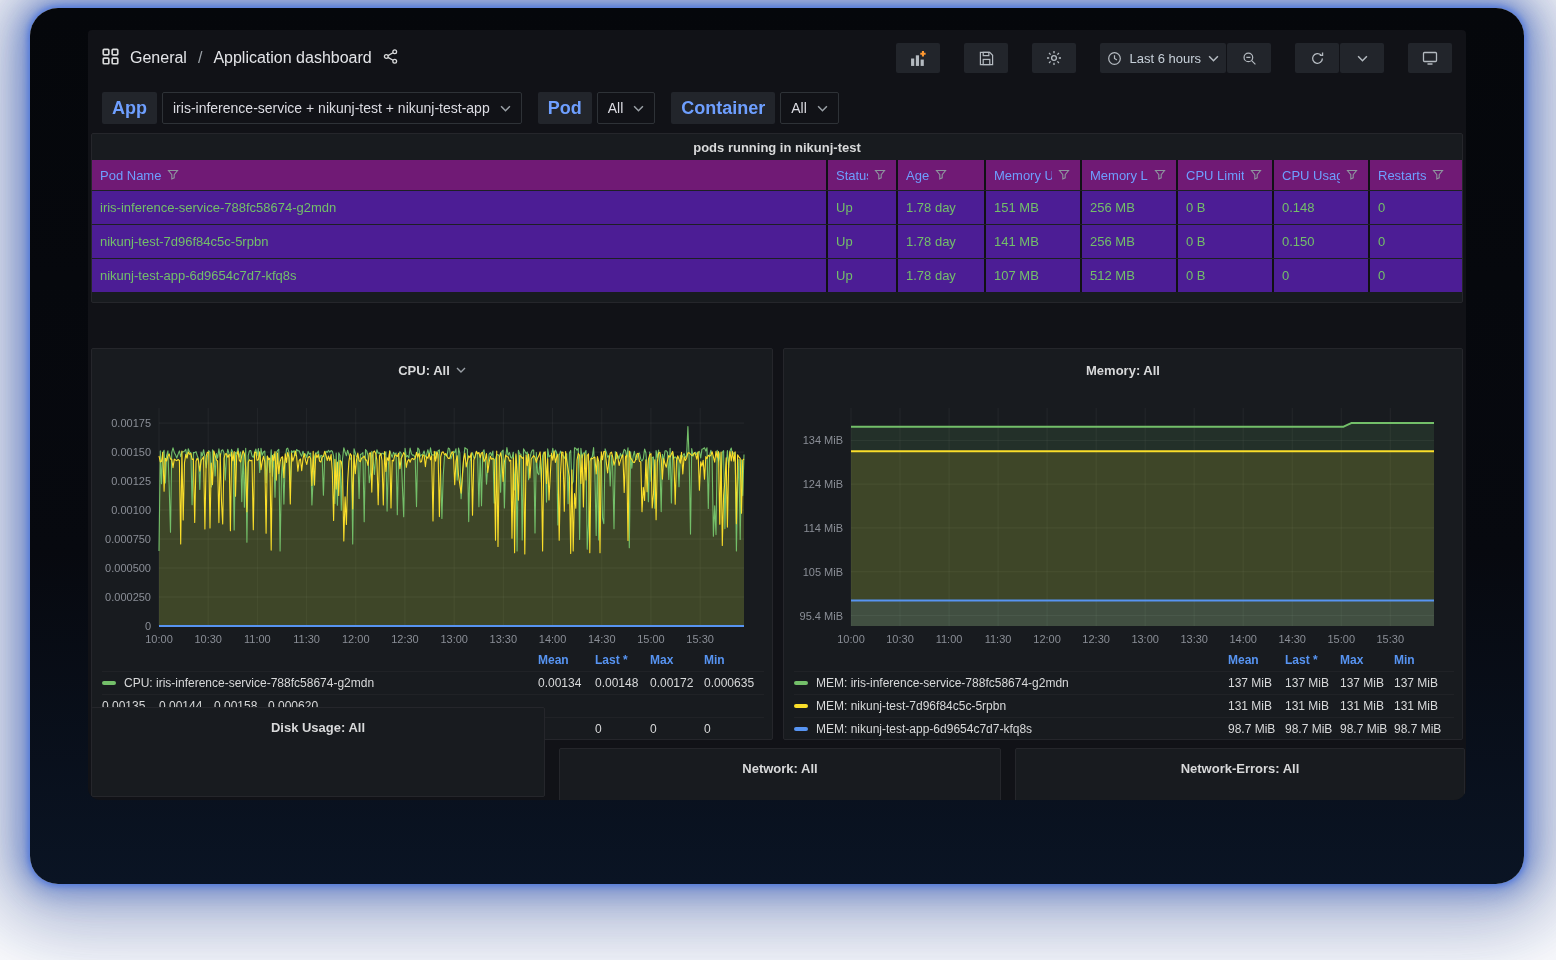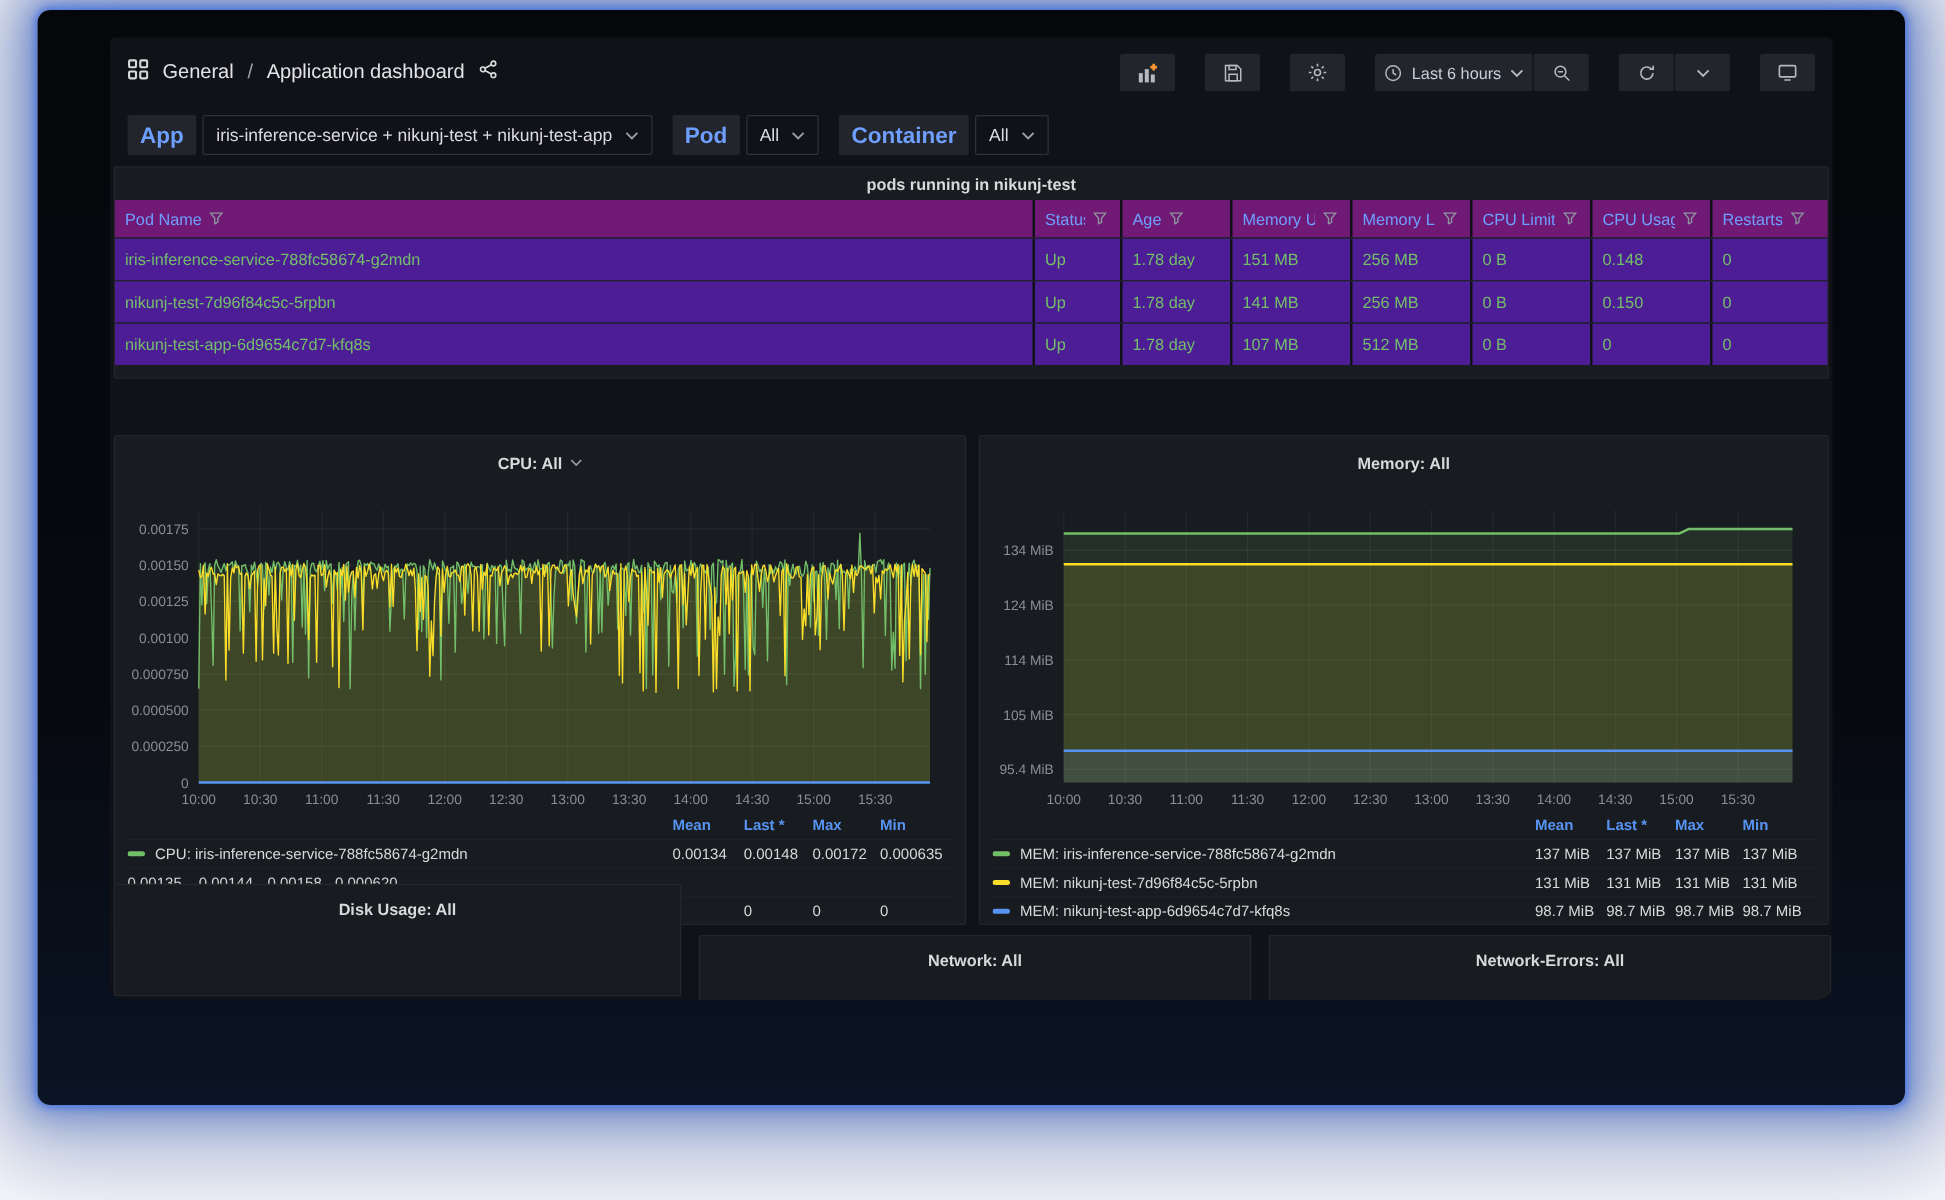--- a/index.html
+++ b/index.html
@@ -1,17 +1,17 @@
 <!DOCTYPE html>
 <html><head>
 <meta charset="utf-8">
 <style>
   html,body{margin:0;padding:0;width:1556px;height:960px;background:#ffffff;overflow:hidden;
     font-family:"Liberation Sans",sans-serif;}
-  .window{position:absolute;left:30px;top:8px;width:1494px;height:876px;border-radius:10px;
+  .window{position:absolute;left:30px;top:8px;width:1494px;height:876px;border-radius:28px;
     background:linear-gradient(180deg,#05070b 0%,#07090f 62%,#0a1424 100%);
     box-shadow:0 0 6px 2px rgba(63,110,225,.75),0 0 26px 10px rgba(42,84,190,.45),
                0 0 70px 34px rgba(28,58,140,.25),0 10px 90px 50px rgba(28,58,140,.18);}
   .dashboard{position:absolute;left:58px;top:22px;width:1378px;height:770px;background:#111217;
     border-radius:4px 4px 12px 12px;overflow:hidden;color:#d8d9da;}
 
   
   .dash-header{position:absolute;left:0;top:0;width:100%;height:56px;display:flex;align-items:center;
     justify-content:space-between;padding:0 14px;box-sizing:border-box;}
   .crumbs{display:flex;align-items:center;gap:11px;font-size:16px;color:#e3e4e8;}

